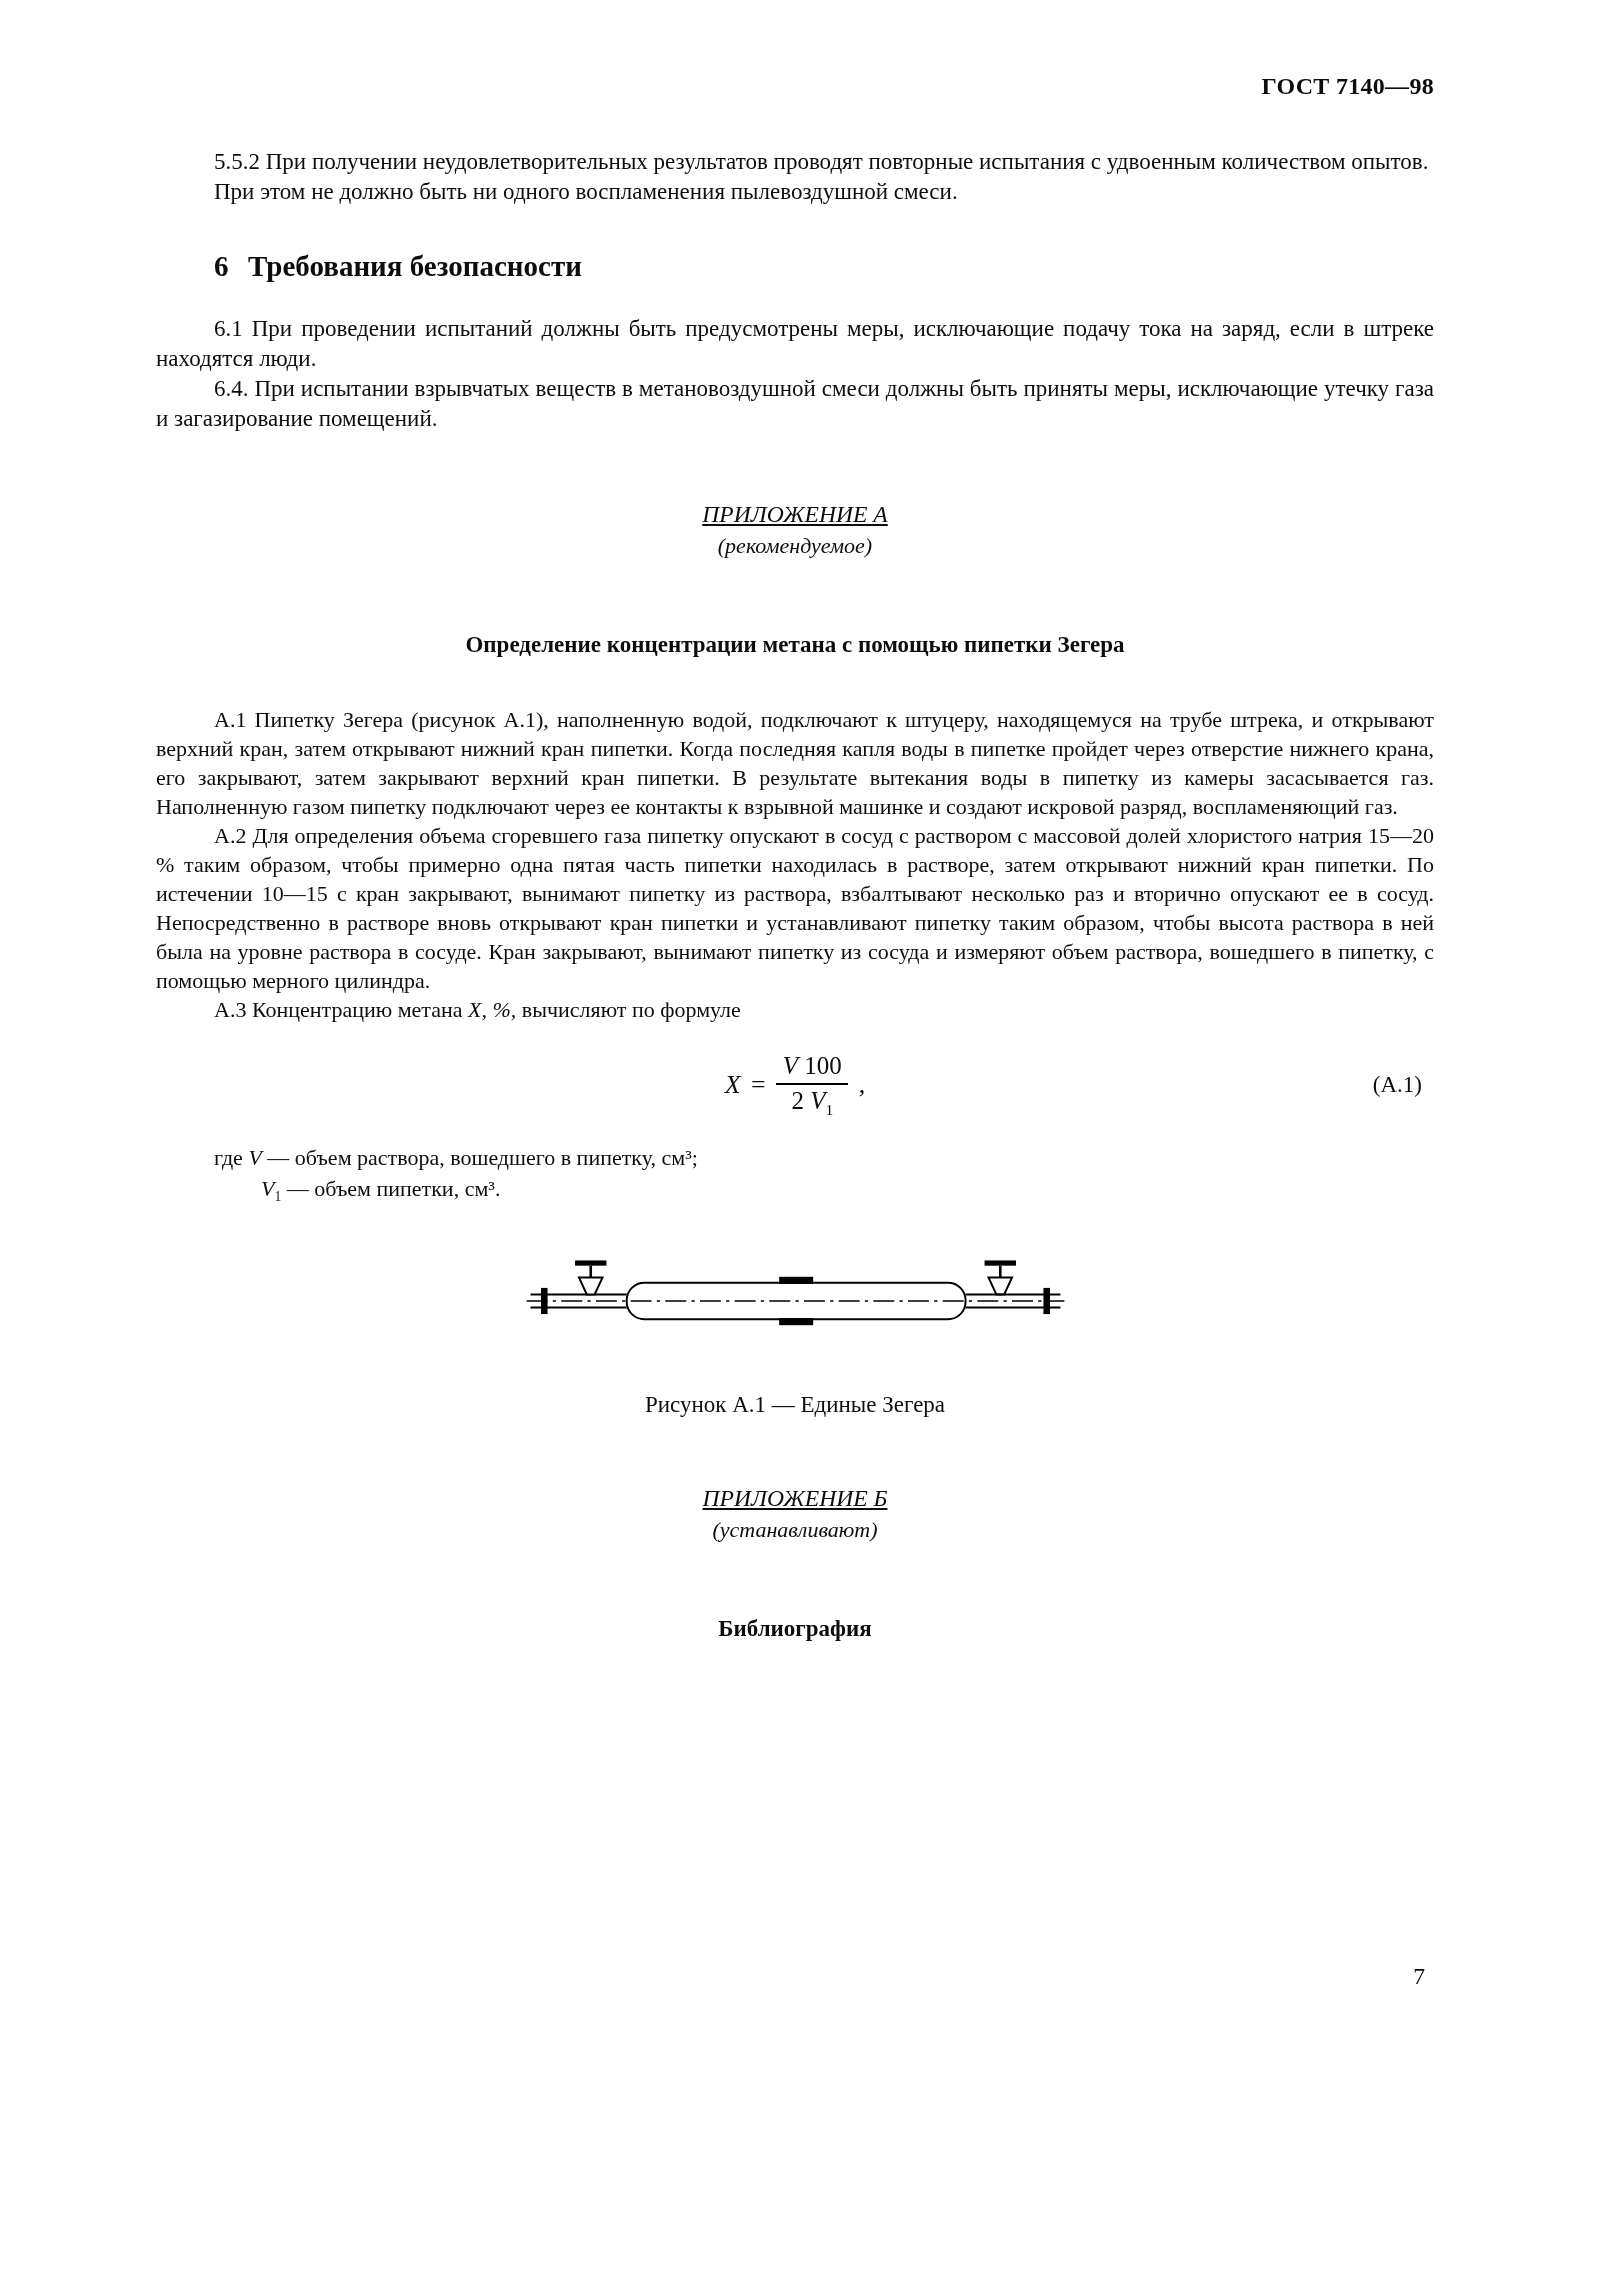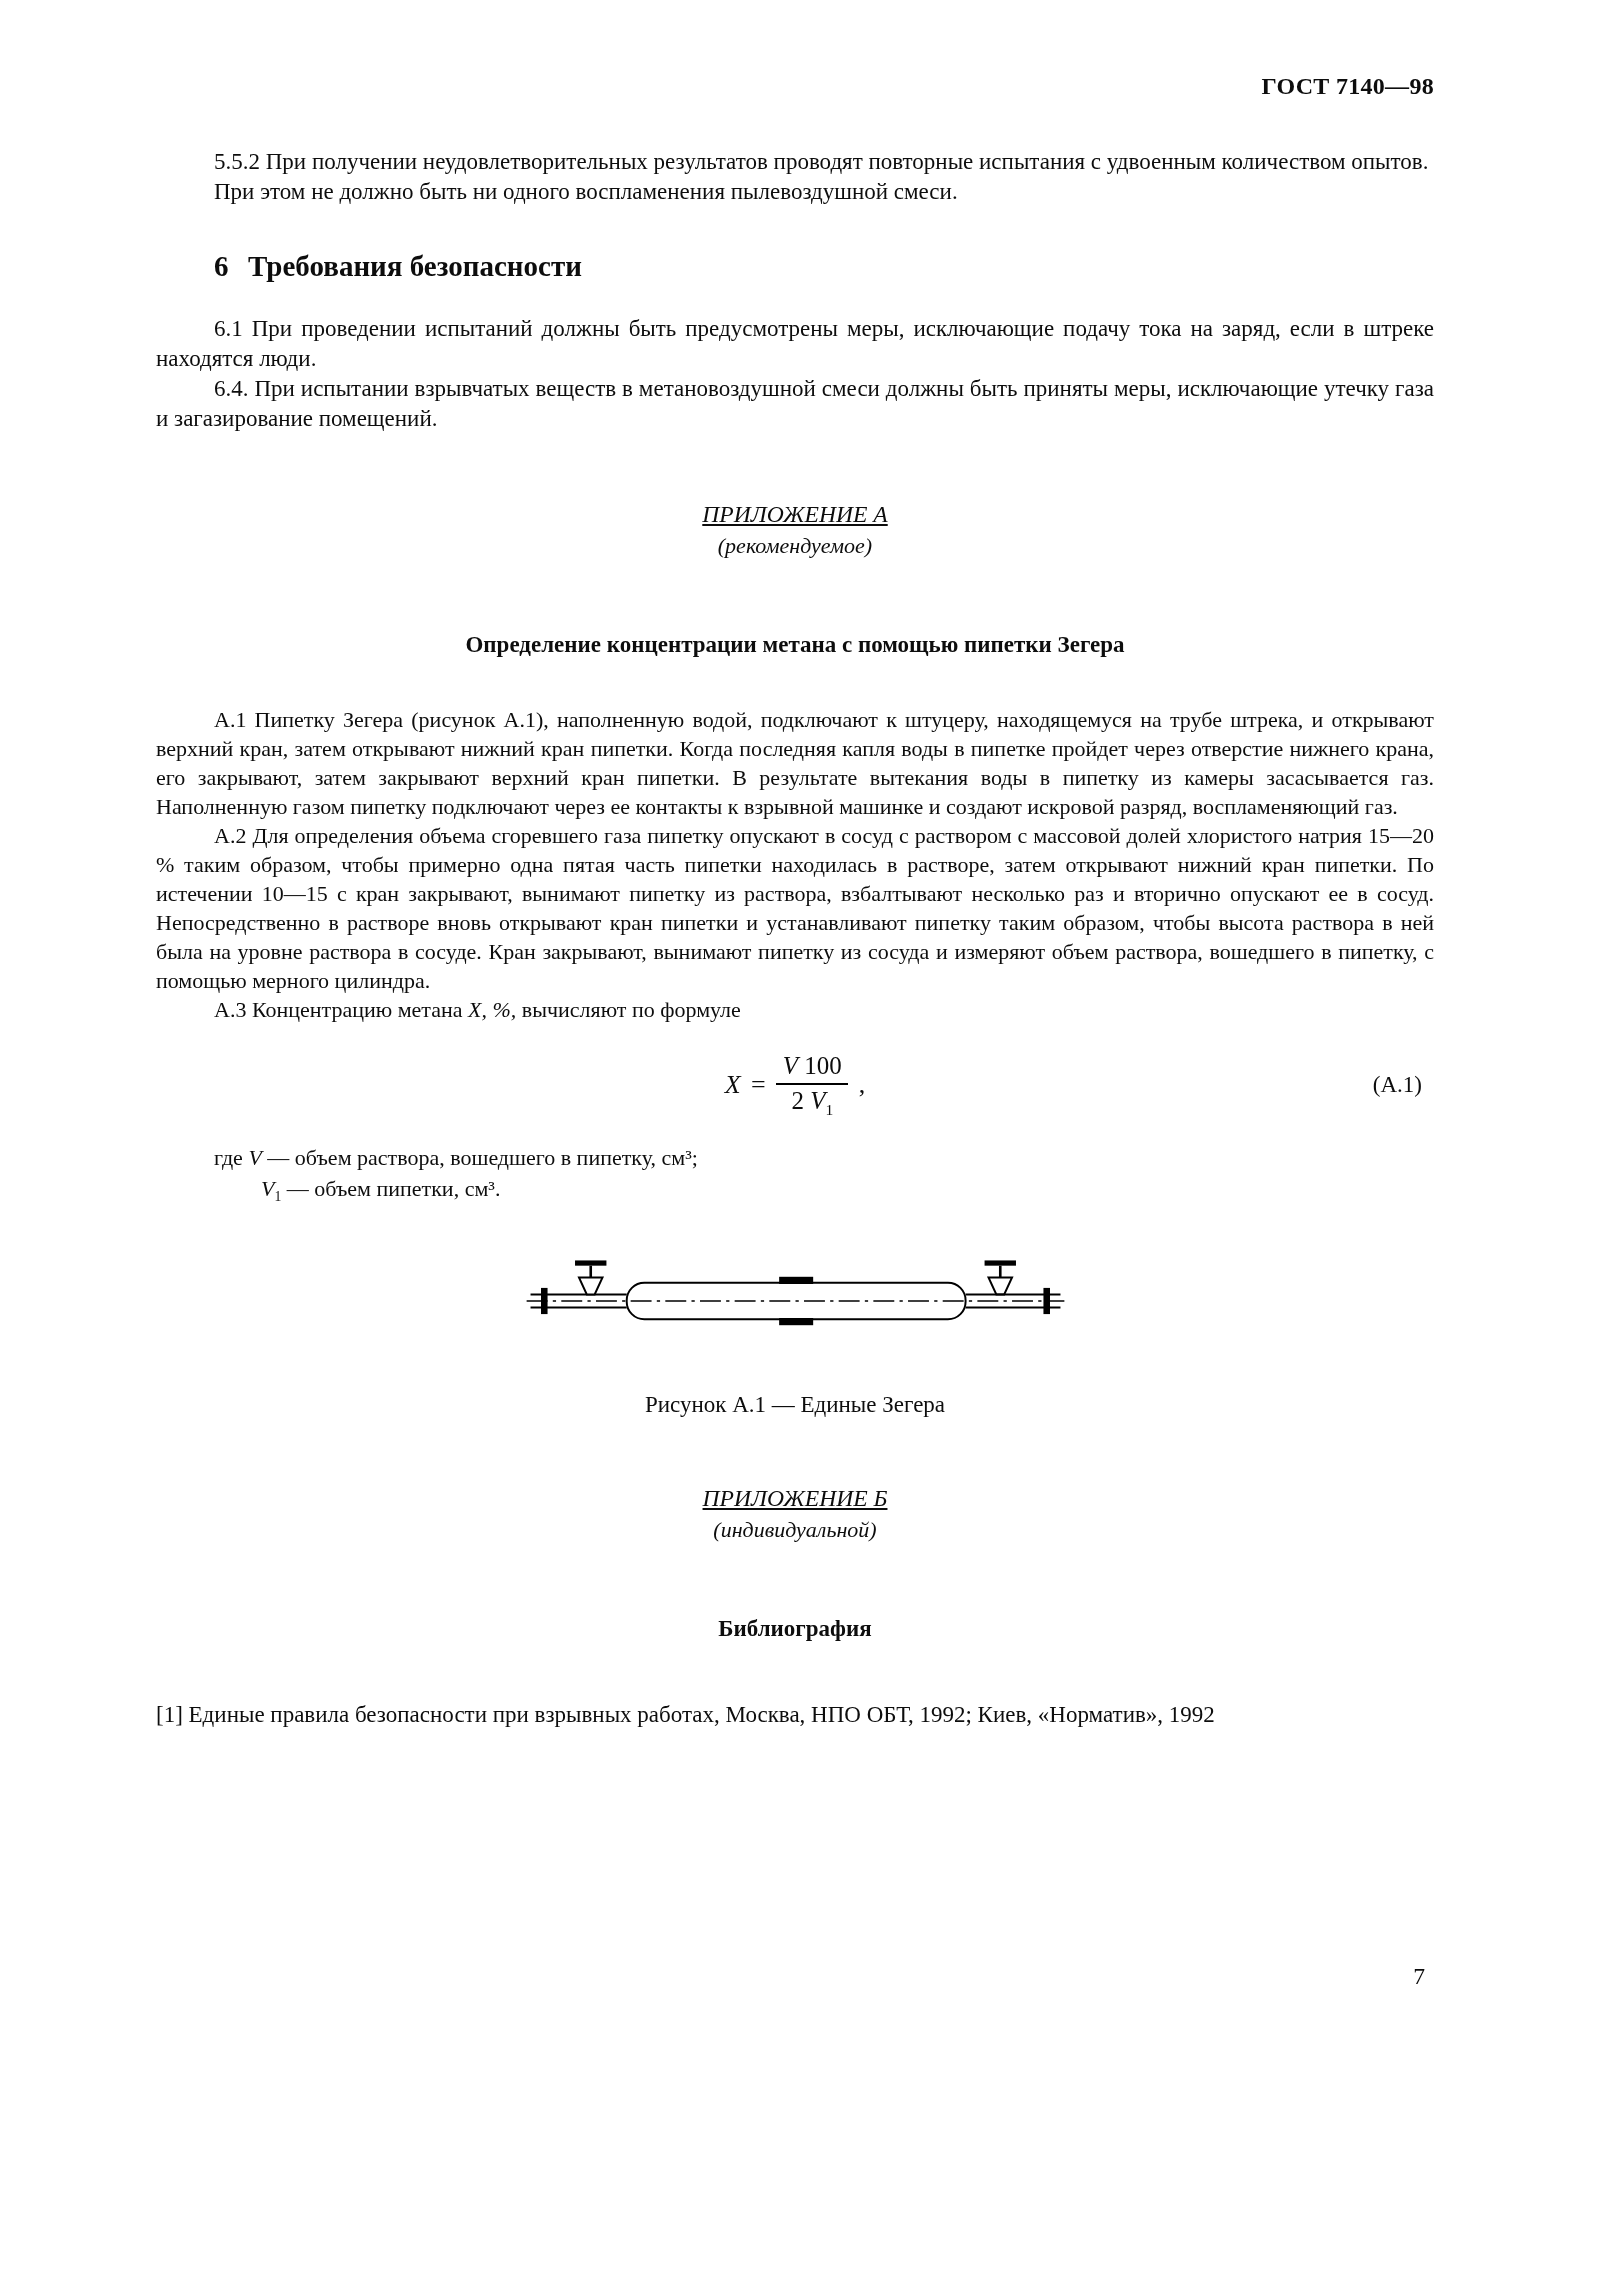--- a/index.html
+++ b/index.html
@@ -180,22 +180,21 @@
 
       <line x1="675" y1="60" x2="820" y2="60" stroke="#000" stroke-width="3"></line>
       <line x1="675" y1="80" x2="820" y2="80" stroke="#000" stroke-width="3"></line>
       <rect x="794" y="50" width="10" height="40" fill="#000"></rect>
     </svg>
   </div>
 
   <p class="figure-caption">Рисунок А.1 — Единые Зегера</p>
 
   <p class="app-label first">ПРИЛОЖЕНИЕ Б</p>
-  <p class="app-kind">(индивидуальной)</p>
+  <p class="app-kind">(устанавливают)</p>
 
   <p class="bib-title">Библиография</p>
 
-  <p class="reference">[1] Единые правила безопасности при взрывных работах, Москва, НПО ОБТ, 1992; Киев, «Норматив», 1992</p>
 
   <div class="page-number">7</div>
 
 </div>
 
 
 </body></html>

